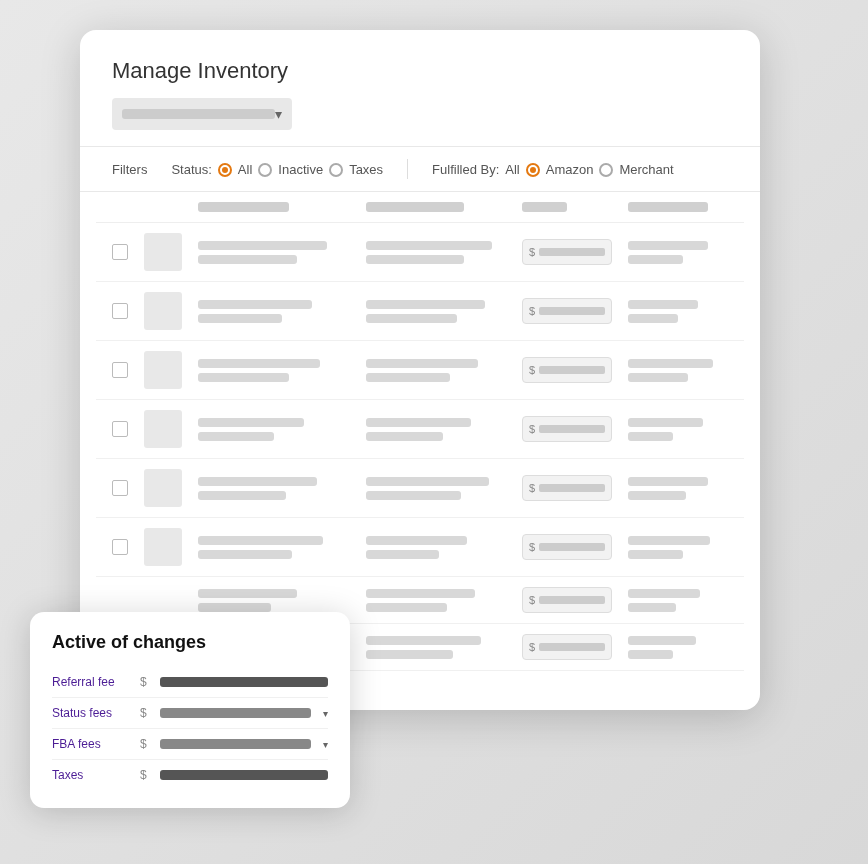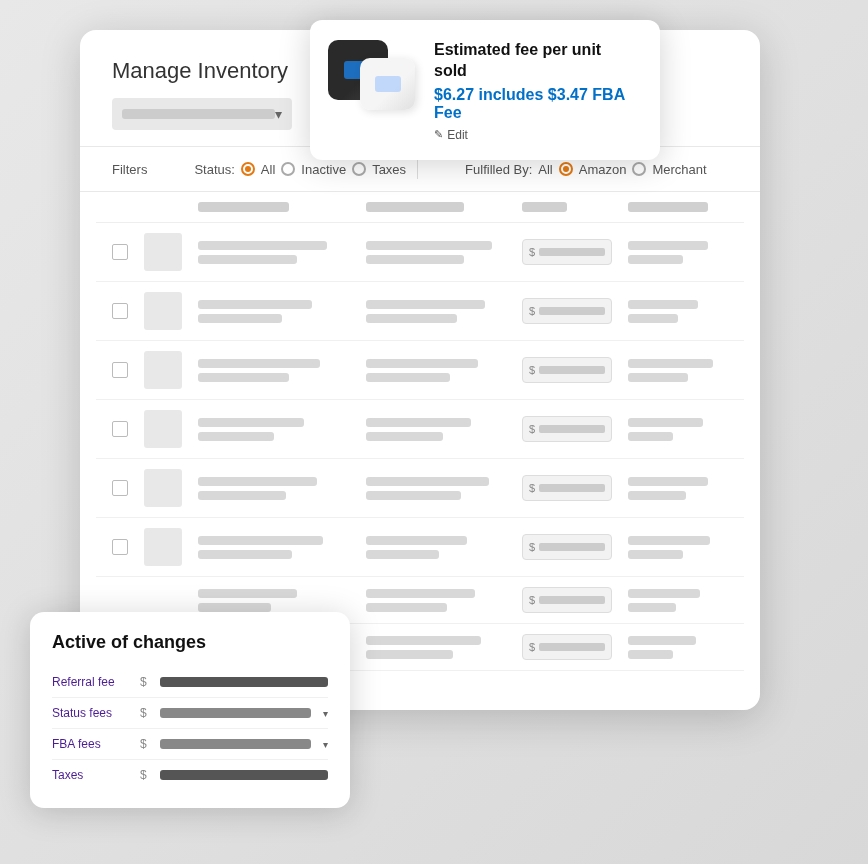--- a/index.html
+++ b/index.html
@@ -69,31 +69,30 @@
     .dropdown-arrow {
       color: #666;
       font-size: 14px;
     }
 
     
     .filters-bar {
       display: flex;
       align-items: center;
       padding: 12px 32px;
-      gap: 11px;
+      gap: 24px;
       border-bottom: 1px solid #e8e8e8;
       font-size: 13px;
       color: #555;
     }
 
     .filter-group {
       display: flex;
-      align-items: center;
+      align-items: flex-end;
       gap: 6px;
-      margin-left: 36px;
     }
 
     .filter-label {
       color: #555;
       font-weight: 400;
     }
 
     .radio-dot {
       width: 14px;
       height: 14px;
@@ -608,34 +607,20 @@
           <div class="price-bar"></div>
         </div>
         <div class="row-right">
           <div class="content-bar" style="width:68%"></div>
           <div class="content-bar" style="width:45%"></div>
         </div>
       </div>
     </div>
   </div>
 
-  <div class="fee-card">
-    <div class="fee-product-img">
-      <div class="device-black"></div>
-      <div class="device-white"></div>
-    </div>
-    <div class="fee-info">
-      <div class="fee-title">Estimated fee per unit sold</div>
-      <div class="fee-amount">$6.27 includes $3.47 FBA Fee</div>
-      <div class="fee-edit">
-        <span class="edit-icon">✎</span>
-        <span>Edit</span>
-      </div>
-    </div>
-  </div>
 
   <div class="summary-card">
     <div class="summary-title">Active of changes</div>
 
     <div class="summary-row">
       <span class="summary-row-label">Referral fee</span>
       <span class="summary-row-dollar">$</span>
       <div class="summary-row-bar"></div>
     </div>
 

